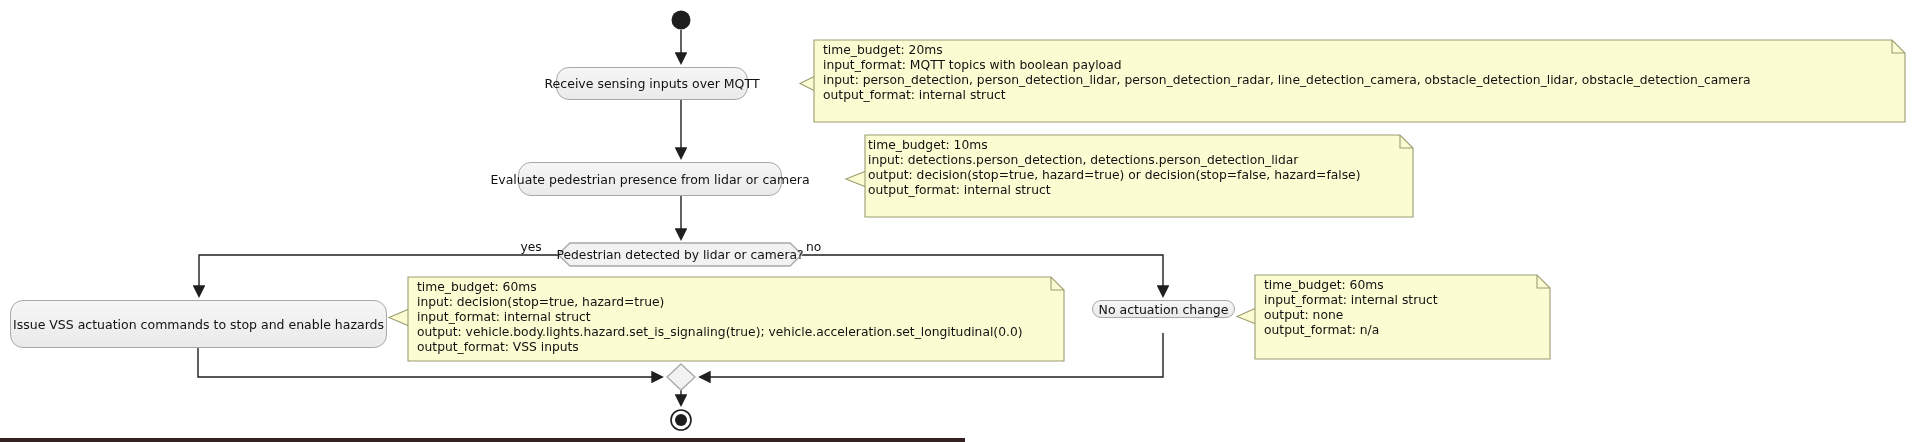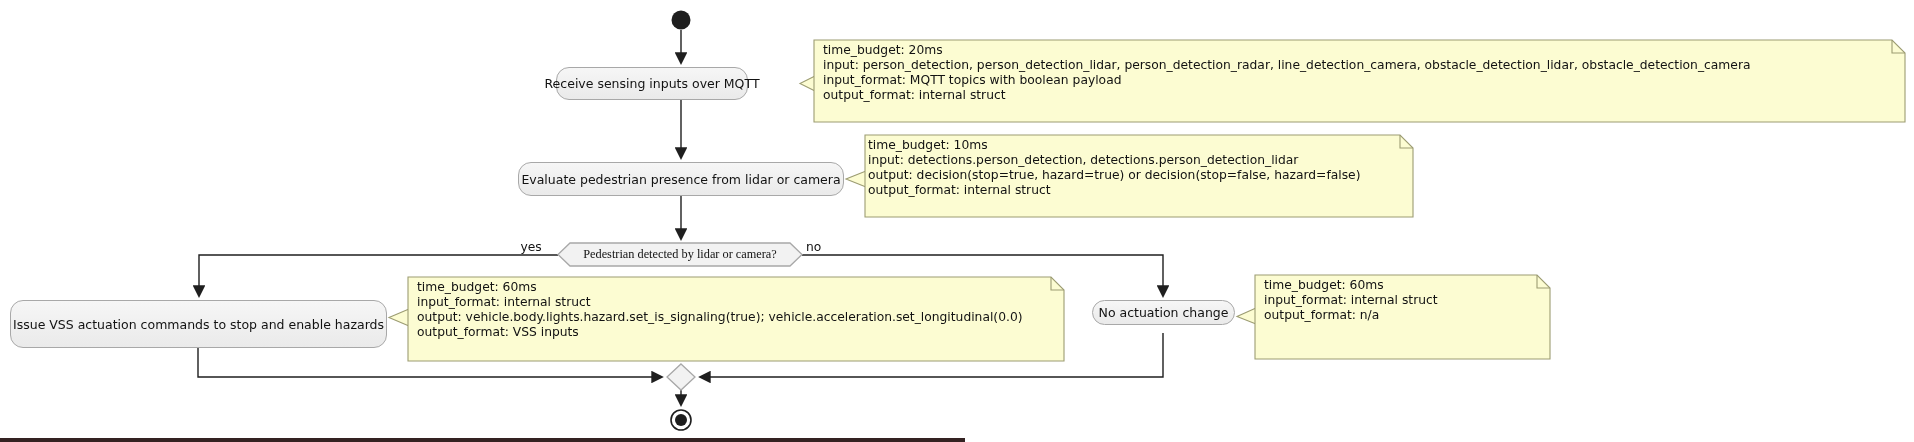--- a/index.html
+++ b/index.html
@@ -26,21 +26,21 @@
   .activity{
     position:absolute;display:flex;align-items:center;justify-content:center;
     background:linear-gradient(180deg,var(--shape-bg-top),var(--shape-bg-bottom));
     border:1.3px solid var(--shape-border);border-radius:13px;
     font-size:12.5px;white-space:nowrap;color:var(--text-color);
   }
   .note-text{position:absolute;font-size:12.3px;line-height:15px;white-space:nowrap;color:var(--text-color);}
   .hex-label{
     position:absolute;left:558px;top:243px;width:244px;height:23px;
     display:flex;align-items:center;justify-content:center;
-    font-size:12.3px;white-space:nowrap;font-family:Liberation Serif, serif;
+    font-size:12.3px;white-space:nowrap;
   }
   .branch-label{position:absolute;top:240px;font-size:12.3px;white-space:nowrap;}
   .branch-label.yes{left:506px;width:50px;text-align:center;}
   .branch-label.no{left:806px;width:50px;text-align:left;}
   .bottom-strip{position:absolute;left:0;bottom:0;width:965px;height:4px;background:#342222;}
 </style>
 </head>
 <body>
 
 <svg class="overlay" xmlns="http://www.w3.org/2000/svg">
@@ -81,50 +81,52 @@
 
   <path class="note-shape" d="M408,277 L1051,277 L1064,290 L1064,361 L408,361 Z"></path>
   <path class="note-fold" d="M1051,277 L1051,290 L1064,290"></path>
 
   <path class="note-shape" d="M1255,275 L1537,275 L1550,288 L1550,359 L1255,359 Z"></path>
   <path class="note-fold" d="M1537,275 L1537,288 L1550,288"></path>
 </svg>
 
 <div class="activity" style="left:556px;top:67px;width:192px;height:33px;">Receive sensing inputs over MQTT</div>
 
-<div class="activity" style="left:518px;top:162px;width:326px;height:34px;">Evaluate pedestrian presence from lidar or camera</div>
+<div class="activity" style="left:518px;top:162px;width:264px;height:34px;">Evaluate pedestrian presence from lidar or camera</div>
 
 <div class="activity" style="left:10px;top:300px;width:377px;height:48px;">Issue VSS actuation commands to stop and enable hazards</div>
 
-<div class="activity" style="left:1092px;top:300px;width:143px;height:25px;">No actuation change</div>
+<div class="activity" style="left:1092px;top:300px;width:143px;height:18px;">No actuation change</div>
 
 <div class="hex-label">Pedestrian detected by lidar or camera?</div>
 <div class="branch-label yes">yes</div>
 <div class="branch-label no">no</div>
 
 <div class="note-text" style="left:823px;top:43px;">
   <div>time_budget: 20ms</div>
+  <div>input_format: MQTT topics with boolean payload</div>
   <div>input: person_detection, person_detection_lidar, person_detection_radar, line_detection_camera, obstacle_detection_lidar, obstacle_detection_camera</div>
-  <div>input_format: MQTT topics with boolean payload</div>
   <div>output_format: internal struct</div>
 </div>
 
 <div class="note-text" style="left:868px;top:138px;">
   <div>time_budget: 10ms</div>
   <div>input: detections.person_detection, detections.person_detection_lidar</div>
   <div>output: decision(stop=true, hazard=true) or decision(stop=false, hazard=false)</div>
   <div>output_format: internal struct</div>
 </div>
 
 <div class="note-text" style="left:417px;top:280px;">
   <div>time_budget: 60ms</div>
+  <div>input: decision(stop=true, hazard=true)</div>
   <div>input_format: internal struct</div>
   <div>output: vehicle.body.lights.hazard.set_is_signaling(true); vehicle.acceleration.set_longitudinal(0.0)</div>
   <div>output_format: VSS inputs</div>
 </div>
 
 <div class="note-text" style="left:1264px;top:278px;">
   <div>time_budget: 60ms</div>
   <div>input_format: internal struct</div>
+  <div>output: none</div>
   <div>output_format: n/a</div>
 </div>
 
 <div class="bottom-strip"></div>
 
 </body></html>

